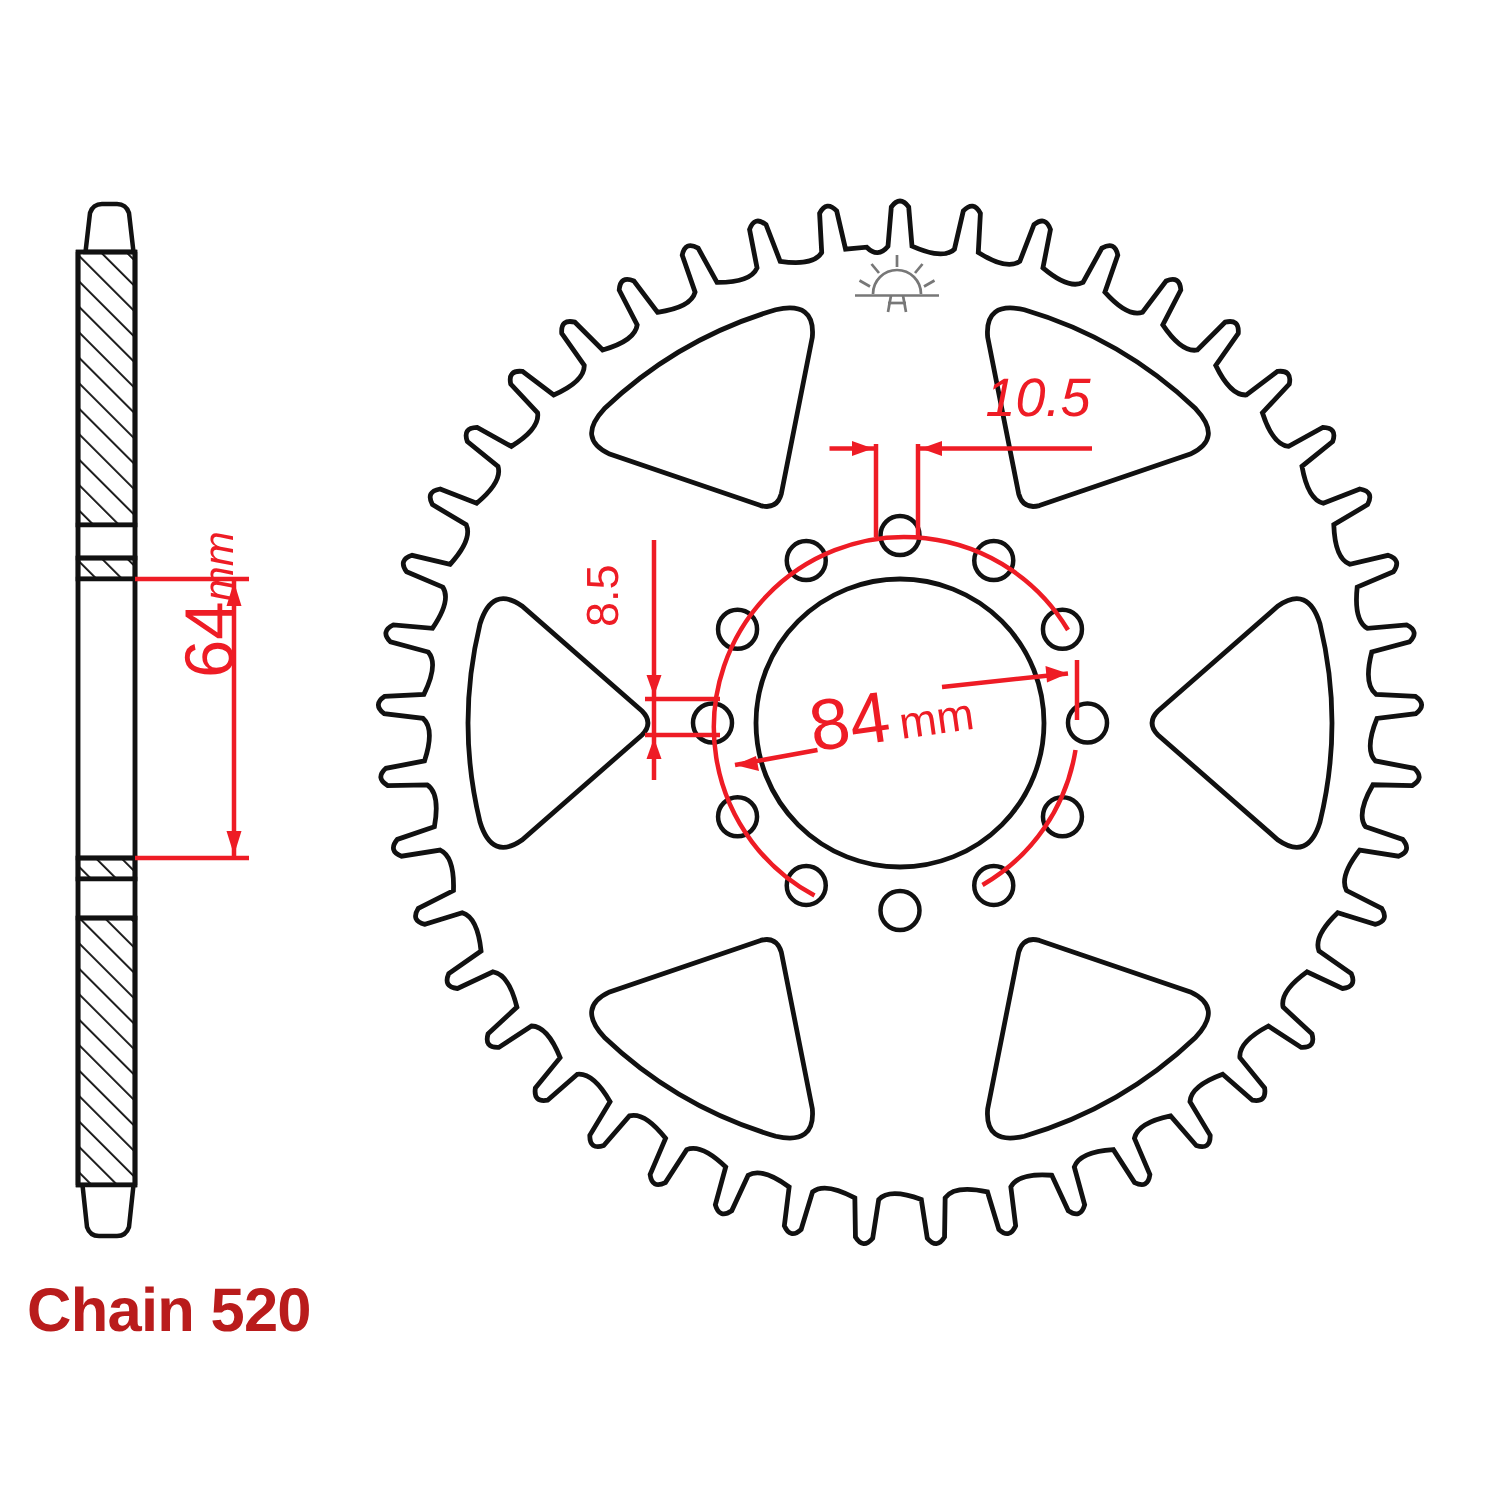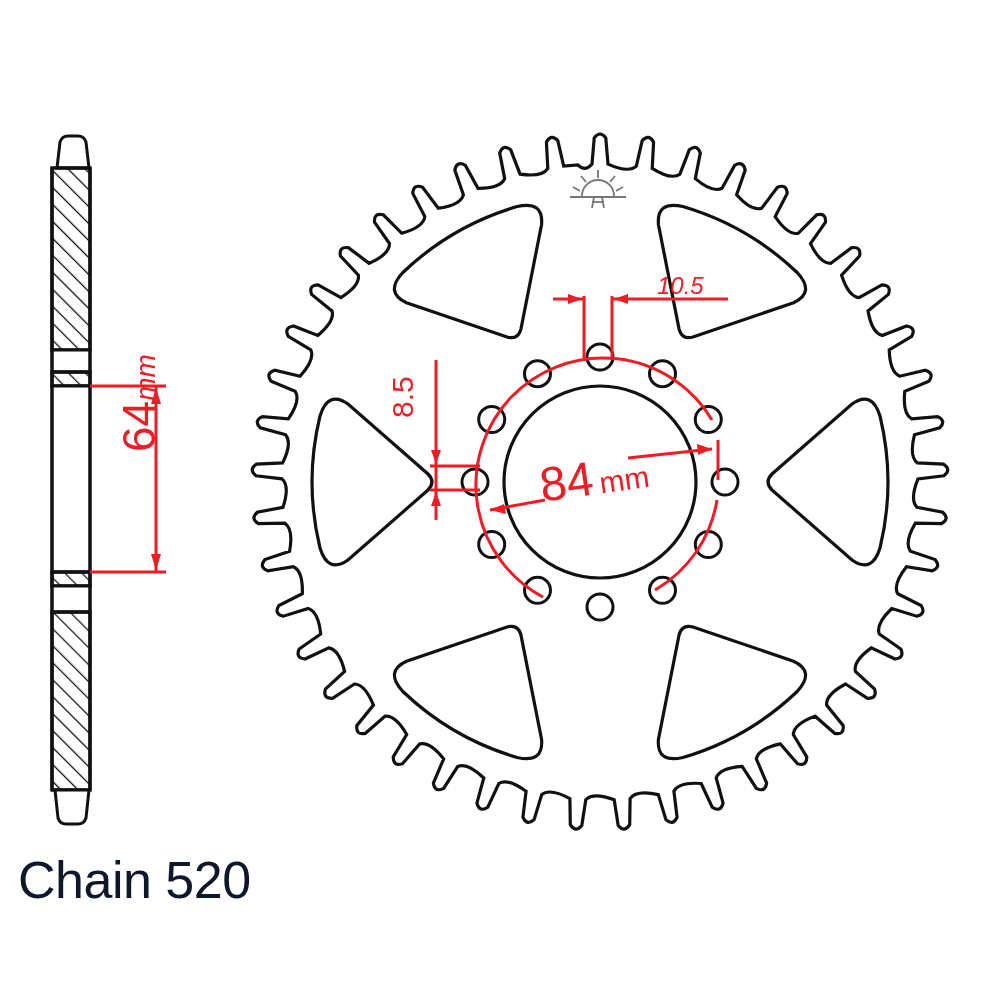--- a/index.html
+++ b/index.html
@@ -6,37 +6,37 @@
   body { width: 1000px; height: 1000px; position: relative; overflow: hidden; }
   #canvas { position: absolute; left: 0; top: 0; }
   .label {
     position: absolute;
     font-family: "Liberation Sans", sans-serif;
     margin: 0;
     white-space: nowrap;
   }
   #chain-label {
     left: 18px; top: 850px;
-    font-size: 52px; font-weight: normal; color: #0f172a;
+    font-size: 41px; font-weight: bold; color: #b91c1c;
     letter-spacing: -0.5px;
   }
   .dim {
     color: #ee1c25;
     font-family: "Liberation Sans", sans-serif;
     font-style: italic;
     position: absolute;
   }
   #dim-64 {
     left: 112px; top: 452px;
     transform: rotate(-90deg);
     transform-origin: left top;
     font-size: 46px; font-style: normal;
   }
   #dim-64 .unit { font-size: 28px; font-style: italic; }
-  #dim-105 { left: 657px; top: 272px; font-size: 24px; }
+  #dim-105 { left: 657px; top: 244px; font-size: 36px; }
   #dim-85 {
     left: 386px; top: 418px;
     transform: rotate(-90deg);
     transform-origin: left top;
     font-size: 30px; font-style: normal;
   }
   #dim-84 {
     left: 540px; top: 458px;
     font-size: 48px; font-style: normal;
     transform: rotate(-8deg);

